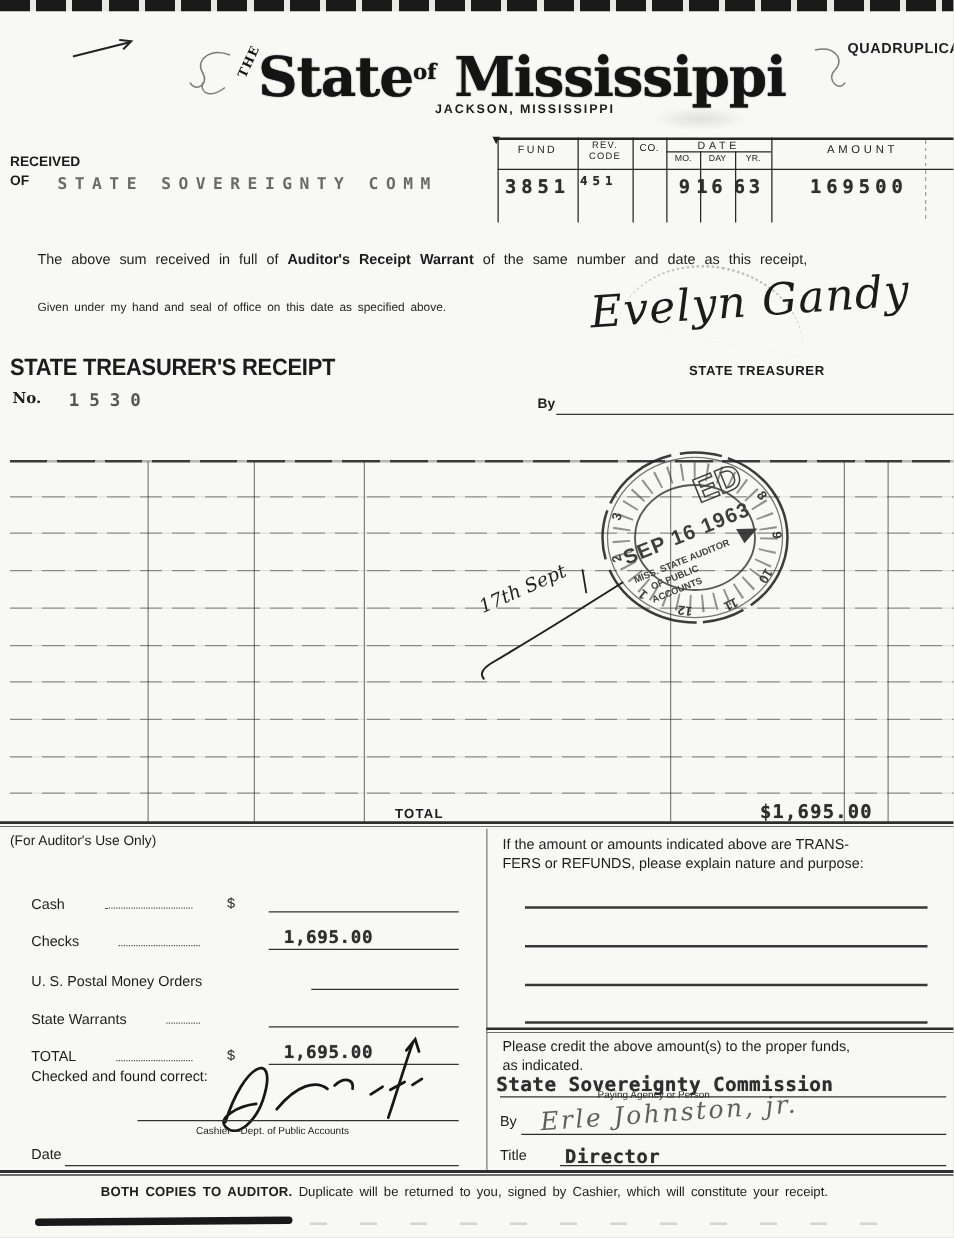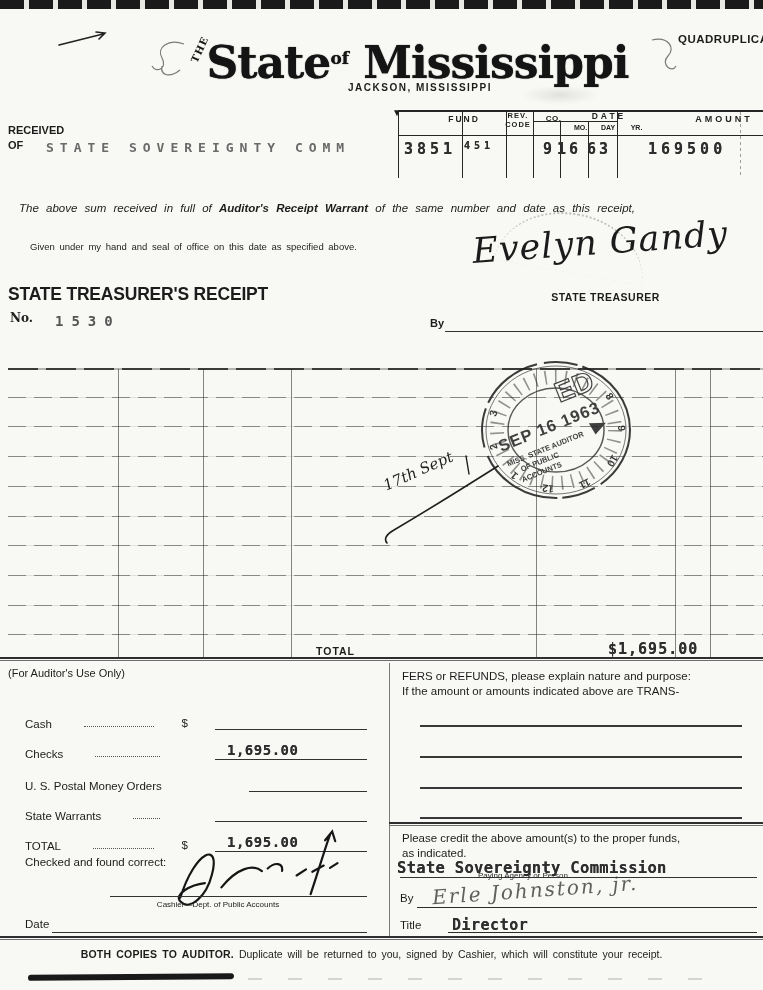--- a/index.html
+++ b/index.html
@@ -25,23 +25,23 @@
   .the-badge{left:186px;top:44px;font-family:"DejaVu Serif",serif;font-weight:bold;font-size:10px;
     transform:rotate(-65deg);letter-spacing:1px;color:#151515;}
   .flourish{stroke:#444;fill:none;stroke-width:1.2;opacity:.7;}
   .quad{left:678px;top:33px;font-size:11.5px;font-weight:bold;letter-spacing:.5px;white-space:nowrap;}
   .city{left:170px;top:82px;width:500px;text-align:center;font-size:10px;font-weight:bold;letter-spacing:1.5px;}
   
   .ln{background:#262626;}
   .typed{font-family:"DejaVu Sans Mono",monospace;font-weight:bold;color:#2e2e2e;
     text-shadow:0 0 .6px rgba(40,40,40,.8);}
   .typed-faded{font-family:"DejaVu Sans Mono",monospace;font-weight:bold;color:#6a6a6a;filter:blur(.4px);}
-  .th{font-weight:bold;text-align:center;letter-spacing:2px;color:#222;padding-left:34px;}
-  
-  .para{left:19px;top:202px;width:720px;font-size:11.5px;word-spacing:4px;font-style:italic;}
+  .th{font-weight:normal;text-align:center;letter-spacing:2px;color:#222;}
+  
+  .para{left:30px;top:202px;width:720px;font-size:11.5px;word-spacing:4px;}
   .sealtxt{left:30px;top:241px;width:430px;font-size:9.5px;word-spacing:2px;color:#242424;filter:blur(.2px);}
   .script{font-family:"DejaVu Serif",serif;font-style:italic;}
   .sig-treasurer{left:472px;top:222px;font-size:35px;transform:rotate(-4deg);color:#1b1b1b;letter-spacing:1px;}
   .arc{left:498px;top:213px;width:150px;height:58px;border-top:2px dotted #777;
     border-radius:50% 50% 0 0/100% 100% 0 0;opacity:.45;transform:rotate(10deg);}
   .treas-title{left:543px;top:291px;width:125px;text-align:center;font-size:10.5px;font-weight:bold;letter-spacing:.5px;}
   .heading{left:8px;top:283px;font-size:17.5px;font-weight:800;letter-spacing:-.2px;transform:scaleY(1.08);transform-origin:left top;}
   .no-label{left:10px;top:311px;font-family:"DejaVu Serif",serif;font-weight:bold;font-size:12px;}
   .by-label{left:430px;top:317px;font-size:11px;font-weight:bold;}
   
@@ -264,22 +264,22 @@
       <path d="M150,64 C 160,42 170,18 176,6 M170,12 L178,4 L180,14"></path>
       <path d="M138,44 l10,-5 M154,42 l12,-5 M172,40 l8,-4"></path>
     </g>
   </svg>
   <div class="abs sigline-cashier"></div>
   <div class="abs cashier-cap">Cashier—Dept. of Public Accounts</div>
   <div class="abs date-row">Date</div>
   <div class="abs date-line"></div>
 
   <div class="abs transfers">
+    <div>If the amount or amounts indicated above are TRANS-</div>
     <div>FERS or REFUNDS, please explain nature and purpose:</div>
-    <div>If the amount or amounts indicated above are TRANS-</div>
   </div>
   <div class="abs blankline" style="top:725px"></div>
   <div class="abs blankline" style="top:756px"></div>
   <div class="abs blankline" style="top:787px"></div>
   <div class="abs blankline" style="top:817px"></div>
   <div class="abs dblrule" style="left:389px;right:0;top:822px"></div>
   <div class="abs credit">
     <div>Please credit the above amount(s) to the proper funds,</div>
     <div>as indicated.</div>
   </div>

